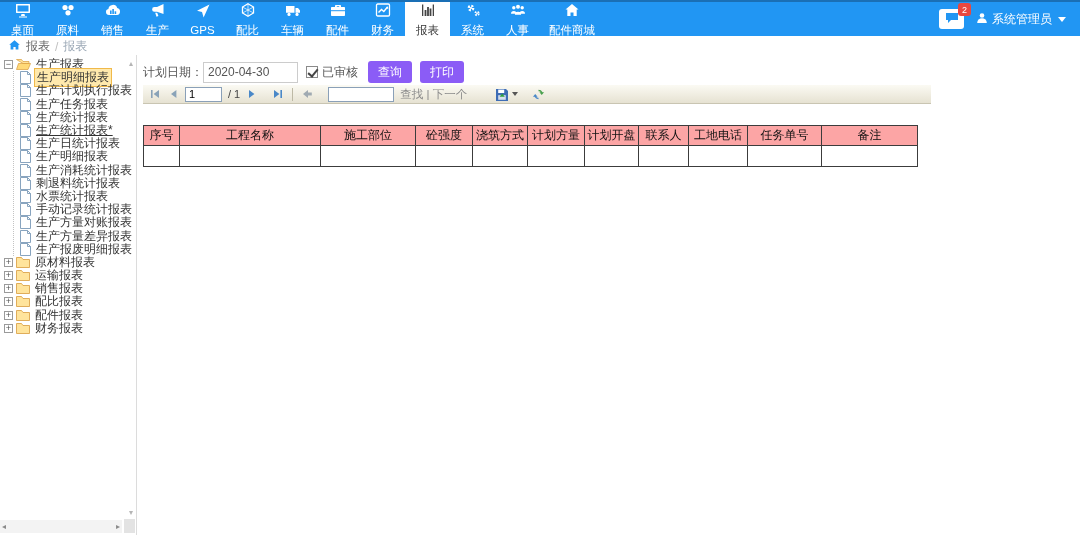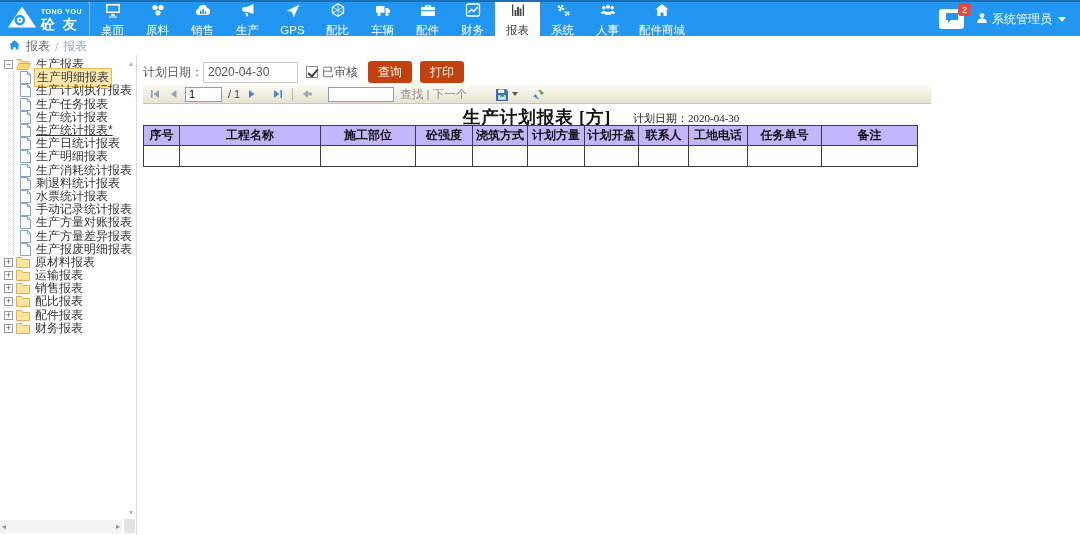--- a/index.html
+++ b/index.html
@@ -43,61 +43,47 @@
   .vscroll-thumb { position:absolute; bottom:2px; right:1px; width:11px; height:14px; background:#e3e3e3; }
   .hscroll { position:absolute; bottom:2px; left:0; width:122px; height:13px; background:#f3f3f3; display:flex; align-items:center; justify-content:space-between; padding:0 2px; color:#8a8a8a; font-size:8px; }
 
   
   .main { position:absolute; top:55px; left:138px; width:942px; height:480px; background:#fff;padding-left:32px; }
   .filter-row { position:absolute; top:5px; left:5px; height:24px; display:flex; align-items:center; font-size:12px; color:#555; }
   .date-input { width:95px; height:21px; border:1px solid #ccc; font-size:12px; color:#555; padding:0 4px; margin-right:8px; }
   .cb { width:12px; height:12px; border:1px solid #8a8a8a; background:#fdfdfd; position:relative; margin-right:4px; flex:0 0 auto; }
   .cb::after { content:""; position:absolute; left:2.5px; top:0px; width:4px; height:8px; border:solid #444; border-width:0 2px 2px 0; transform:rotate(40deg); }
   .cb-label { margin-right:10px; }
-  .btn { height:22px; background:#c2410c; color:#fff; border:none; border-radius:3px; font-size:12px; padding:0 10px; margin-right:8px; cursor:pointer; font-family:inherit; }
+  .btn { height:22px; background:#8b5cf6; color:#fff; border:none; border-radius:3px; font-size:12px; padding:0 10px; margin-right:8px; cursor:pointer; font-family:inherit; }
 
   
   .rv-toolbar { position:absolute; top:30px; left:5px; width:788px; height:19px; background:linear-gradient(#fbfaf3,#e6e2d2); border-bottom:1px solid #c9c5b2; display:flex; align-items:center; padding:0 6px; }
   .rv-toolbar .gap6 { width:6px; } .rv-toolbar .gap14 { width:14px; }
   .pg-input { width:37px; height:15px; border:1px solid #8aa0b8; font-size:11px; padding:0 3px; }
   .pg-total { font-size:11px; color:#444; margin:0 6px; }
   .rv-sep { width:1px; height:13px; background:#bdb9a5; margin:0 8px; }
   .search-input { width:66px; height:15px; border:1px solid #8aa0b8; font-size:11px; padding:0 3px; }
   .findtext { font-size:11.5px; color:#8a8a8a; margin-left:6px; white-space:nowrap; }
   .tb-ico { display:inline-flex; align-items:center; cursor:pointer; }
   .exp-caret { width:0; height:0; border-left:3.5px solid transparent; border-right:3.5px solid transparent; border-top:4px solid #555; margin-left:3px; }
 
   
   .rpt-titlebar { position:absolute; top:50px; left:5px; width:788px; height:22px; }
   .rpt-title { width:100%; text-align:center; font-family:"Liberation Serif","DejaVu Serif",serif; font-weight:bold; font-size:17.5px; color:#111; letter-spacing:1px; }
   .rpt-sub { position:absolute; left:490px; top:6px; font-family:"Liberation Serif","DejaVu Serif",serif; font-size:11px; color:#222; white-space:nowrap; }
   .rpt-table { position:absolute; top:70px; left:5px; width:774px; border-collapse:collapse; table-layout:fixed; font-family:"Liberation Serif","DejaVu Serif",serif; }
-  .rpt-table th { border:1px solid #3c3c3c; font-size:12px; font-weight:bold; color:#111; height:19px; padding:1px 2px; background:#c4b5fd; }
+  .rpt-table th { border:1px solid #3c3c3c; font-size:12px; font-weight:normal; color:#111; height:19px; padding:1px 2px; background:#fca5a5; }
   .rpt-table td { border:1px solid #3c3c3c; height:21px; font-size:12px; }
 </style>
 </head>
 <body>
 
 <div class="stage">
 
   <div class="header">
-    <div class="logo">
-      <span>
-        <svg width="30" height="24" viewBox="0 0 34 26">
-            <path d="M17 1 33 25H1z" fill="#fff"></path>
-            <circle cx="14.5" cy="16.5" r="6" fill="#2196f3"></circle>
-            <circle cx="14.5" cy="16.5" r="3.2" fill="#fff"></circle>
-            <circle cx="14.5" cy="16.5" r="1.3" fill="#2196f3"></circle>
-          </svg>
-      </span>
-      <span class="logo-text">
-        <div class="l1">TONG YOU</div>
-        <div class="l2">砼 友</div>
-      </span>
-    </div>
     <div class="nav">
       <div class="nav-item">
         <span><svg width="18" height="16" viewBox="0 0 16 16">
               <path fill="#fff" d="M1.5 2h13c.3 0 .5.2.5.5v8c0 .3-.2.5-.5.5h-13c-.3 0-.5-.2-.5-.5v-8c0-.3.2-.5.5-.5zm1 1.5v6h11v-6h-11zM6.5 12h3l.5 2h-4zM4 14.5h8v1H4z"></path>
             </svg></span>
         <span class="lbl">桌面</span>
       </div>
       <div class="nav-item">
         <span><svg width="18" height="16" viewBox="0 0 16 16" fill="#fff">
               <circle cx="5" cy="5.5" r="2.6"></circle>
@@ -486,24 +472,20 @@
         </span>
       <span class="gap14"></span>
       <span class="tb-ico">
           <svg width="13" height="13" viewBox="0 0 14 14">
             <path d="M7 2a5 5 0 0 1 4.33 2.5H13l-2.5 3-2.5-3h1.6A3.4 3.4 0 0 0 7 3.6z" fill="#49a04e"></path>
             <path d="M7 12a5 5 0 0 1-4.33-2.5H1l2.5-3 2.5 3H4.4A3.4 3.4 0 0 0 7 10.4z" fill="#4a88c8"></path>
           </svg>
         </span>
     </div>
 
-    <div class="rpt-titlebar">
-      <div class="rpt-title">生产计划报表 [方]</div>
-      <div class="rpt-sub"><span>计划日期：</span><span>2020-04-30</span></div>
-    </div>
 
     <table class="rpt-table">
       <colgroup>
         <col style="width:36px">
           <col style="width:141px">
           <col style="width:95px">
           <col style="width:57px">
           <col style="width:55px">
           <col style="width:57px">
           <col style="width:54px">

